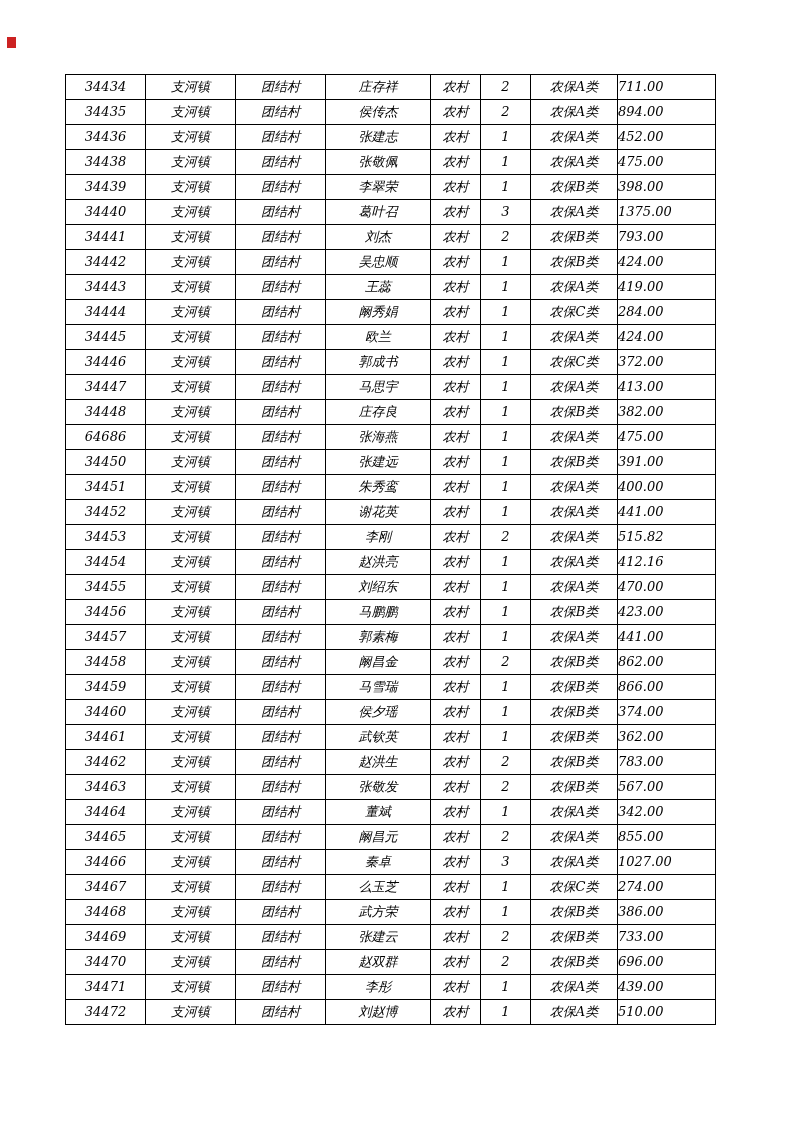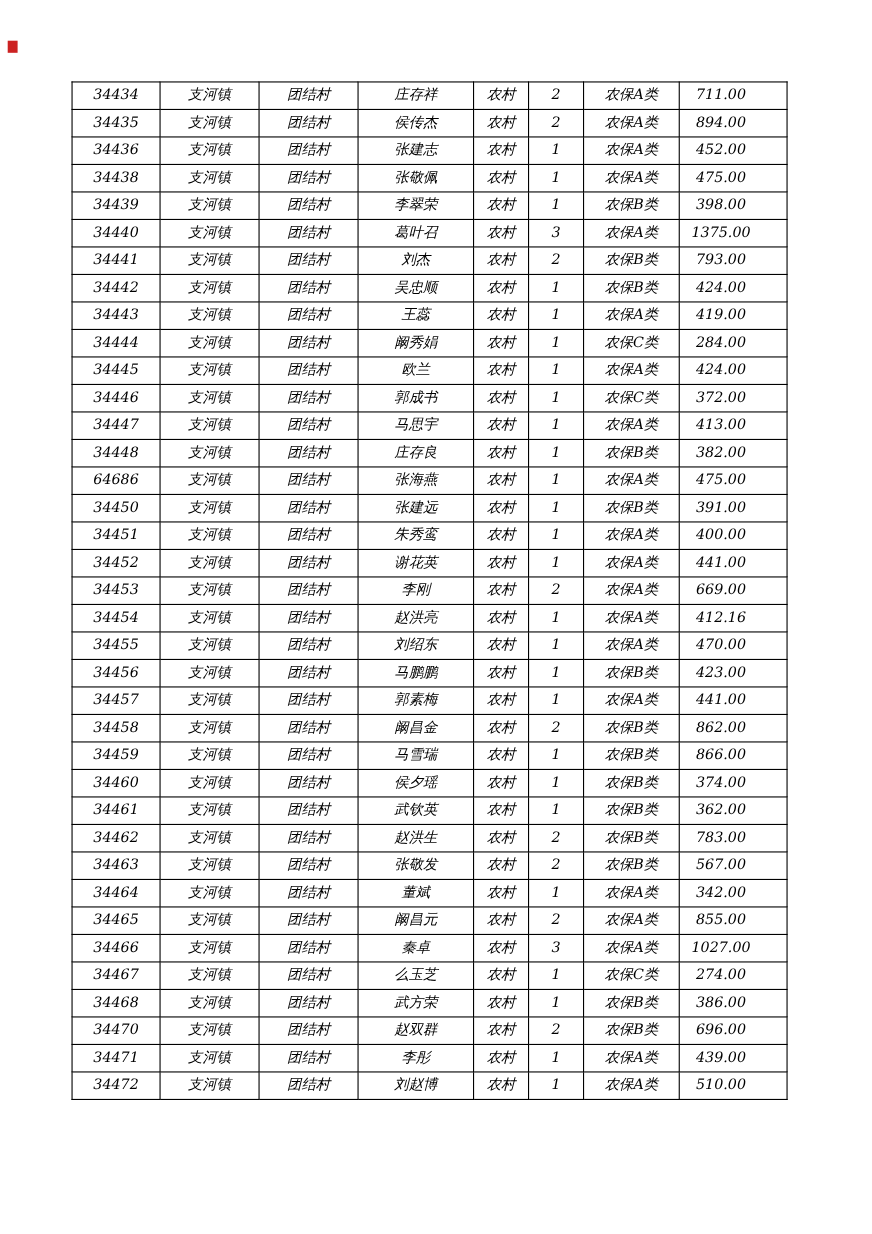--- a/index.html
+++ b/index.html
@@ -33,21 +33,21 @@
     border: 1px solid #000000;
     height: 24px;
     font-size: 13px;
     line-height: 24px;
     text-align: center;
     padding: 0;
     overflow: hidden;
     white-space: nowrap;
   }
   table.benefits td.col-amount {
-    text-align: center;
+    text-align: left;
     padding-right: 22px;
   }
 </style>
 </head>
 <body>
 
 <div class="red-mark"></div>
 
 <table class="benefits">
   <colgroup>
@@ -242,21 +242,21 @@
         <td class="col-amount">441.00</td>
       </tr>
       <tr>
         <td class="col-id">34453</td>
         <td class="col-town">支河镇</td>
         <td class="col-village">团结村</td>
         <td class="col-name">李刚</td>
         <td class="col-category">农村</td>
         <td class="col-count">2</td>
         <td class="col-insurance_type">农保A类</td>
-        <td class="col-amount">669.00</td>
+        <td class="col-amount">515.82</td>
       </tr>
       <tr>
         <td class="col-id">34454</td>
         <td class="col-town">支河镇</td>
         <td class="col-village">团结村</td>
         <td class="col-name">赵洪亮</td>
         <td class="col-category">农村</td>
         <td class="col-count">1</td>
         <td class="col-insurance_type">农保A类</td>
         <td class="col-amount">412.16</td>
@@ -393,20 +393,30 @@
       </tr>
       <tr>
         <td class="col-id">34468</td>
         <td class="col-town">支河镇</td>
         <td class="col-village">团结村</td>
         <td class="col-name">武方荣</td>
         <td class="col-category">农村</td>
         <td class="col-count">1</td>
         <td class="col-insurance_type">农保B类</td>
         <td class="col-amount">386.00</td>
+      </tr>
+      <tr>
+        <td class="col-id">34469</td>
+        <td class="col-town">支河镇</td>
+        <td class="col-village">团结村</td>
+        <td class="col-name">张建云</td>
+        <td class="col-category">农村</td>
+        <td class="col-count">2</td>
+        <td class="col-insurance_type">农保B类</td>
+        <td class="col-amount">733.00</td>
       </tr>
       <tr>
         <td class="col-id">34470</td>
         <td class="col-town">支河镇</td>
         <td class="col-village">团结村</td>
         <td class="col-name">赵双群</td>
         <td class="col-category">农村</td>
         <td class="col-count">2</td>
         <td class="col-insurance_type">农保B类</td>
         <td class="col-amount">696.00</td>

